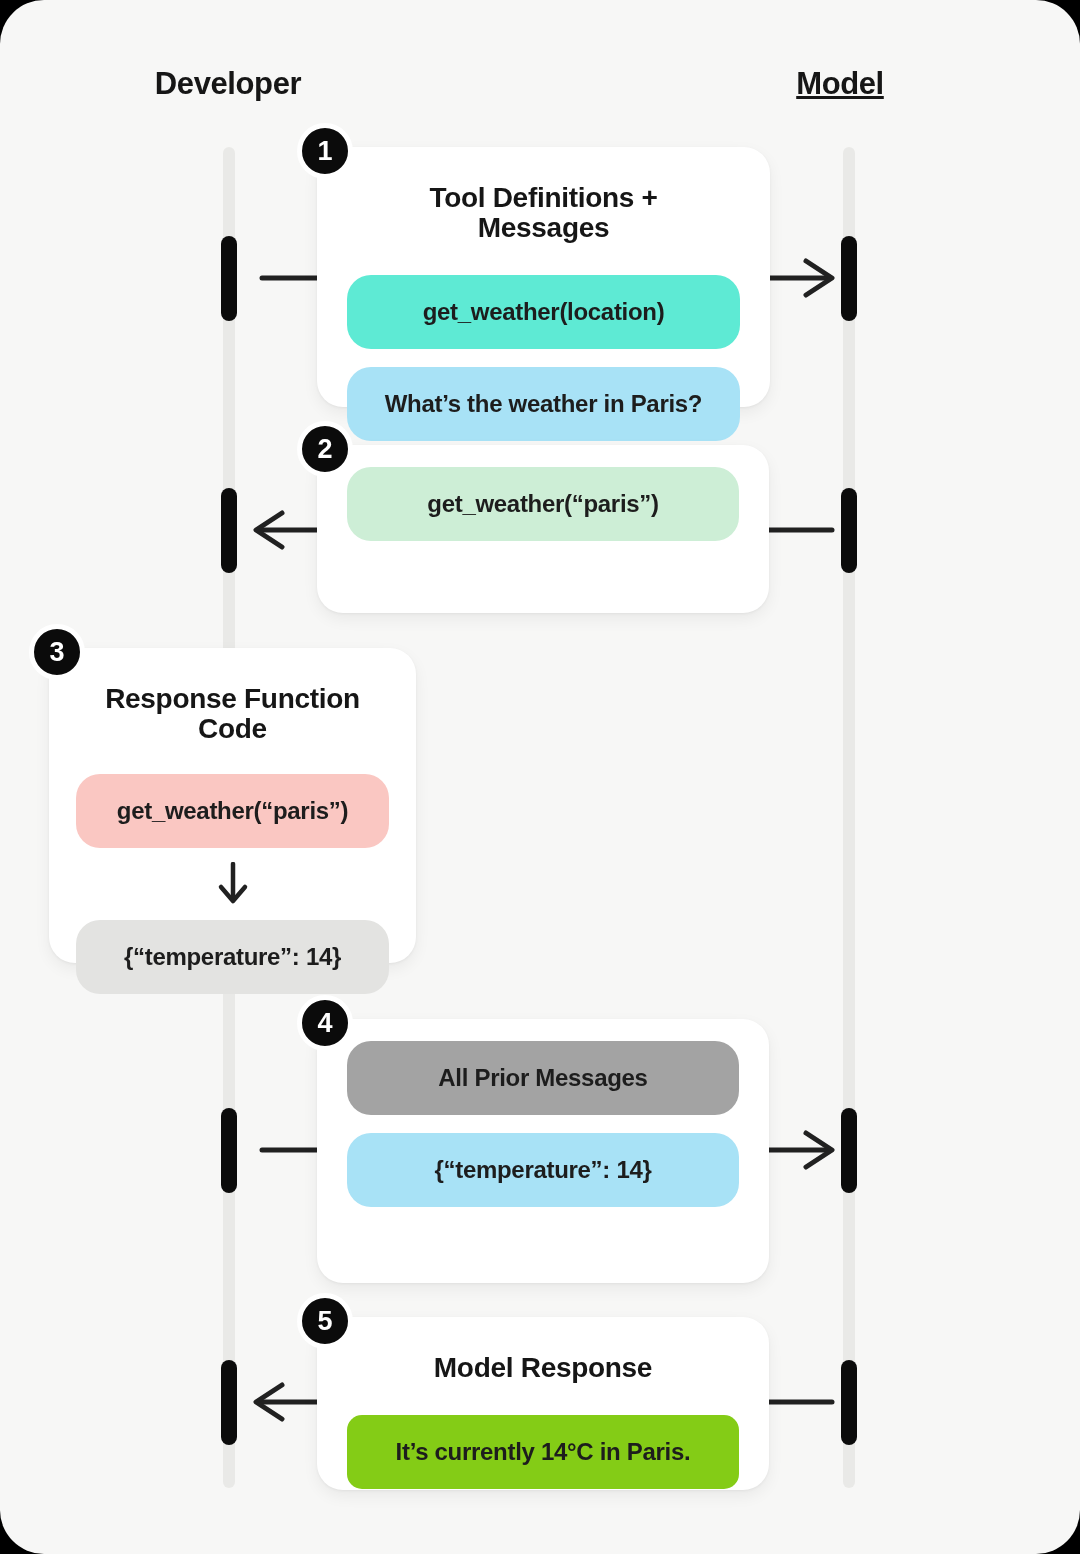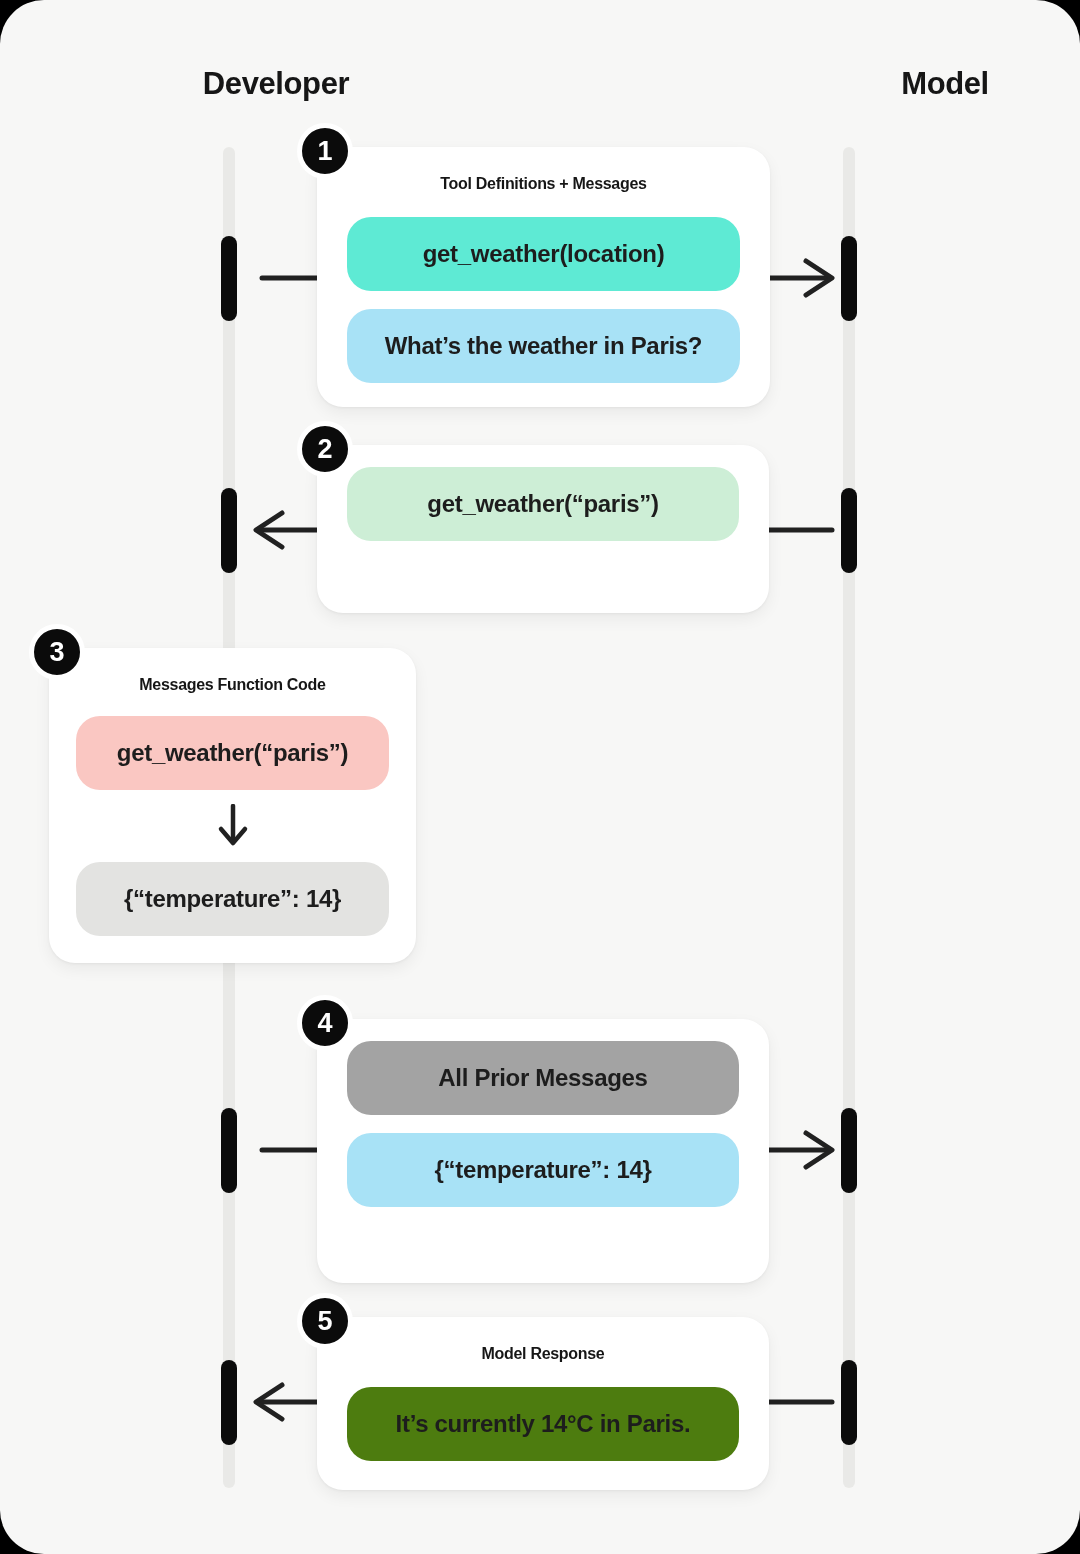--- a/index.html
+++ b/index.html
@@ -19,24 +19,23 @@
   .actor-label {
     position: absolute;
     top: 66px;
     transform: translateX(-50%);
     font-size: 31px;
     font-weight: 600;
     letter-spacing: -0.4px;
     color: var(--text, #161616);
     white-space: nowrap;
     z-index: 2;
-    margin-left: 48px;
   }
   .actor-developer { left: 228px; }
-  .actor-model { left: 897px; }
+  .actor-model { left: 840px; text-decoration: underline; }
 
   .lifeline {
     position: absolute;
     top: 147px;
     width: 12px;
     height: 1341px;
     border-radius: 6px;
     background: var(--lifeline, #e9e9e7);
     z-index: 1;
   }
@@ -81,27 +80,27 @@
     padding: 22px 30px 20px;
     box-sizing: border-box;
   }
   .card-1 { left: 317px; top: 147px;  width: 453px; height: 260px; }
   .card-2 { left: 317px; top: 445px;  width: 452px; height: 168px; }
   .card-3 { left: 49px;  top: 648px;  width: 367px; height: 315px; padding: 22px 27px 20px; gap: 16px; }
   .card-4 { left: 317px; top: 1019px; width: 452px; height: 264px; }
   .card-5 { left: 317px; top: 1317px; width: 452px; height: 173px; }
 
   .card-title {
-    font-size: 16px;
+    font-size: 28px;
     font-weight: 600;
     letter-spacing: -0.3px;
     line-height: 30px;
     text-align: center;
     color: var(--text, #161616);
-    margin: 0;
+    margin: 14px;
   }
   .pill {
     height: 74px;
     min-height: 74px;
     border-radius: 24px;
     display: flex;
     align-items: center;
     justify-content: center;
     font-size: 24px;
     font-weight: 600;
@@ -182,36 +181,36 @@
     <div class="pill" style="background: rgb(168, 226, 246);">What’s the weather in Paris?</div>
   </div>
 
   <div class="card card-2">
     <div class="badge">2</div>
     <div class="pill" style="background: rgb(205, 238, 214);">get_weather(“paris”)</div>
   </div>
 
   <div class="card card-3">
     <div class="badge">3</div>
-    <div class="card-title">Messages Function Code</div>
+    <div class="card-title">Response Function Code</div>
     <div class="pill" style="background: rgb(250, 199, 194);">get_weather(“paris”)</div>
     <div class="down-arrow-wrap">
       <svg width="40" height="44" viewBox="0 0 40 44" fill="none" stroke="currentColor" stroke-width="4.5" stroke-linecap="round" stroke-linejoin="round">
         <line x1="20" y1="2" x2="20" y2="37"></line>
         <polyline points="8,25 20,39 32,25"></polyline>
       </svg>
     </div>
     <div class="pill" style="background: rgb(227, 227, 225);">{“temperature”: 14}</div>
   </div>
 
   <div class="card card-4">
     <div class="badge">4</div>
     <div class="pill" style="background: #a3a3a3;">All Prior Messages</div>
     <div class="pill" style="background: rgb(168, 226, 246);">{“temperature”: 14}</div>
   </div>
 
   <div class="card card-5">
     <div class="badge">5</div>
     <div class="card-title">Model Response</div>
-    <div class="pill" style="background: #4d7c0f;">It’s currently 14°C in Paris.</div>
+    <div class="pill" style="background: #84cc16; border-radius: 15px;">It’s currently 14°C in Paris.</div>
   </div>
 
 </div>
 
 </body></html>

